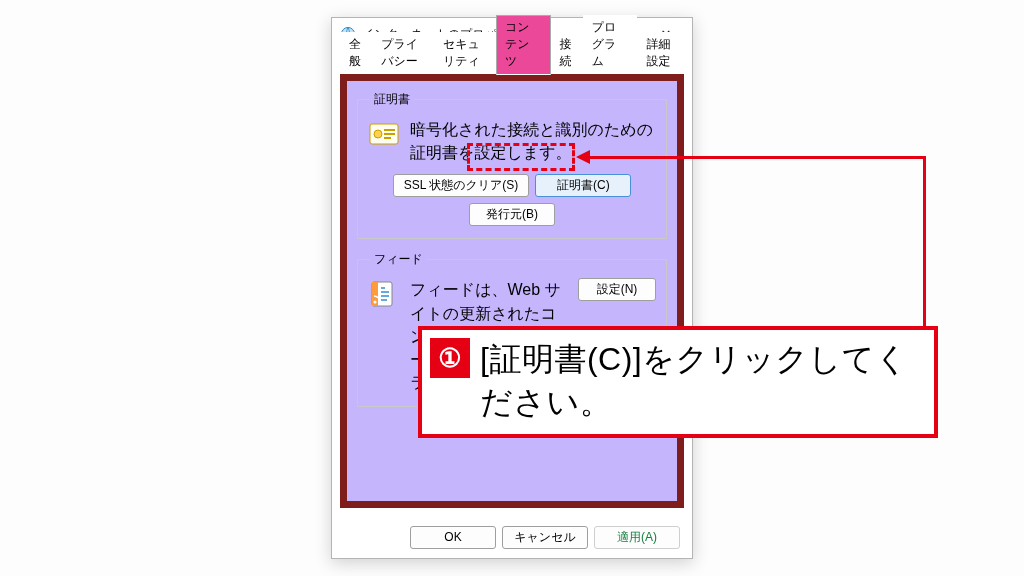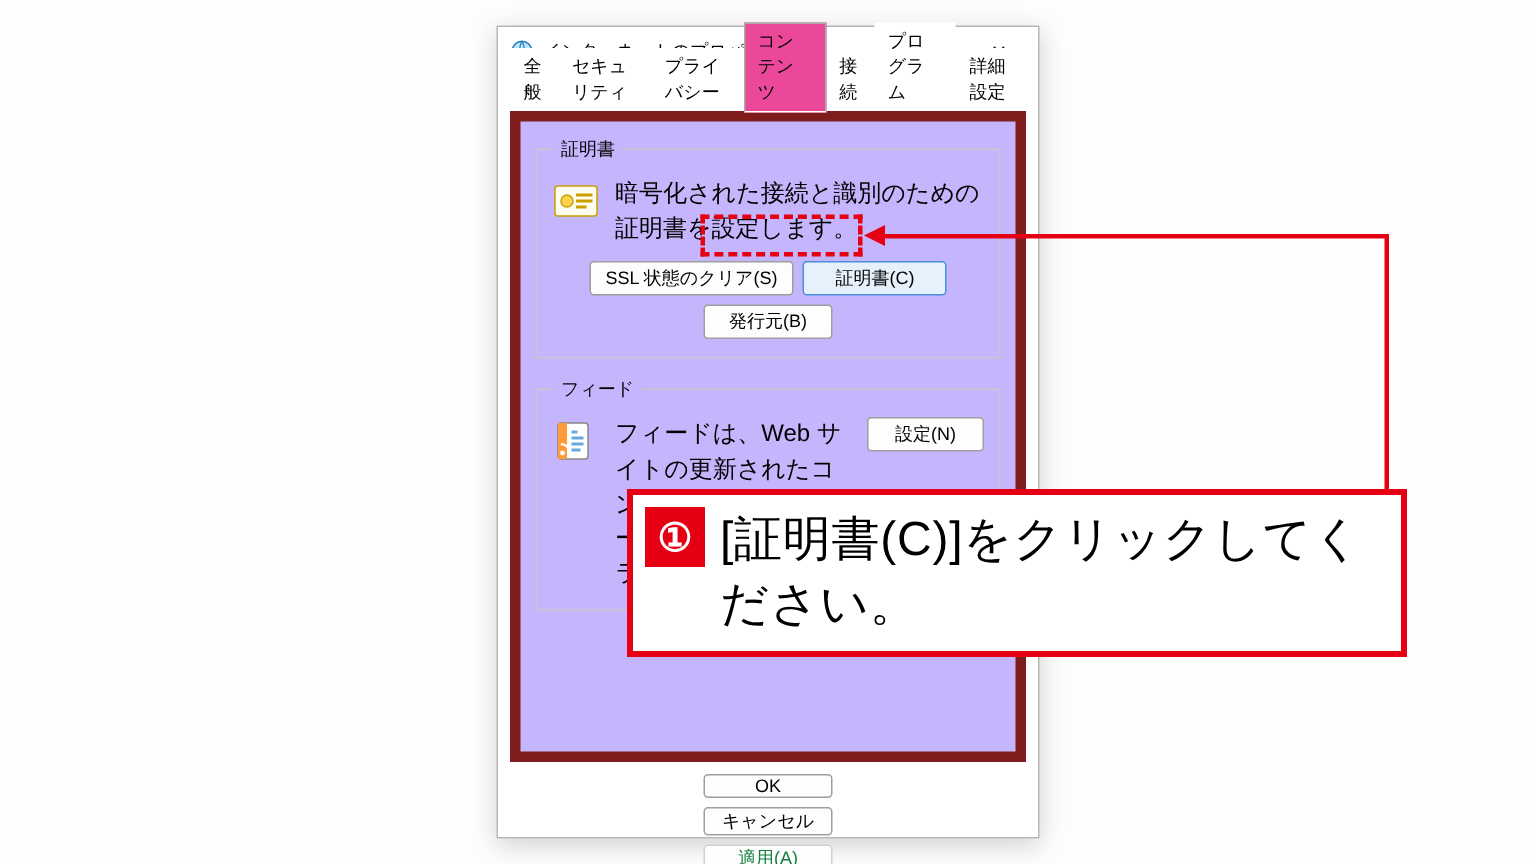--- a/index.html
+++ b/index.html
@@ -96,22 +96,22 @@
     border: 1px solid #9e9e9e;
     background: #fdfdfd;
     border-radius: 3px;
     color:#000;
   }
   button.win.small { min-width: 78px; }
   button.win.disabled { color:#15803d; border-color:#cfcfcf; }
   .rightbtn { margin-left:auto; }
   .footer {
     height: 42px;
-    display:flex; align-items:center; justify-content:flex-start;
-    gap:6px; padding: 0 12px; flex-direction: column;
+    display:flex; align-items:center; justify-content:flex-end;
+    gap:6px; padding: 0 12px;
   }
   
   .dash-highlight {
     position:absolute;
     border: 3px dashed #e60013;
     pointer-events:none;
   }
   
   .callout {
     position:absolute;
@@ -170,22 +170,22 @@
         <path d="M2 8h12M8 2c2 2 2 10 0 12M8 2c-2 2-2 10 0 12" stroke="#2a7fb8" stroke-width="0.8" fill="none"></path>
       </svg>
     </span>
     <span class="title">インターネットのプロパティ</span>
     <span class="ctrl help">?</span>
     <span class="ctrl close">✕</span>
   </div>
 
   <div class="tabstrip">
     <div class="tab">全般</div>
+    <div class="tab">プライバシー</div>
     <div class="tab">セキュリティ</div>
-    <div class="tab">プライバシー</div>
     <div class="tab active">コンテンツ</div>
     <div class="tab">接続</div>
     <div class="tab">プログラム</div>
     <div class="tab">詳細設定</div>
   </div>
 
   <div class="tabpanel">
 
     <fieldset class="group">
       <legend>証明書</legend>

